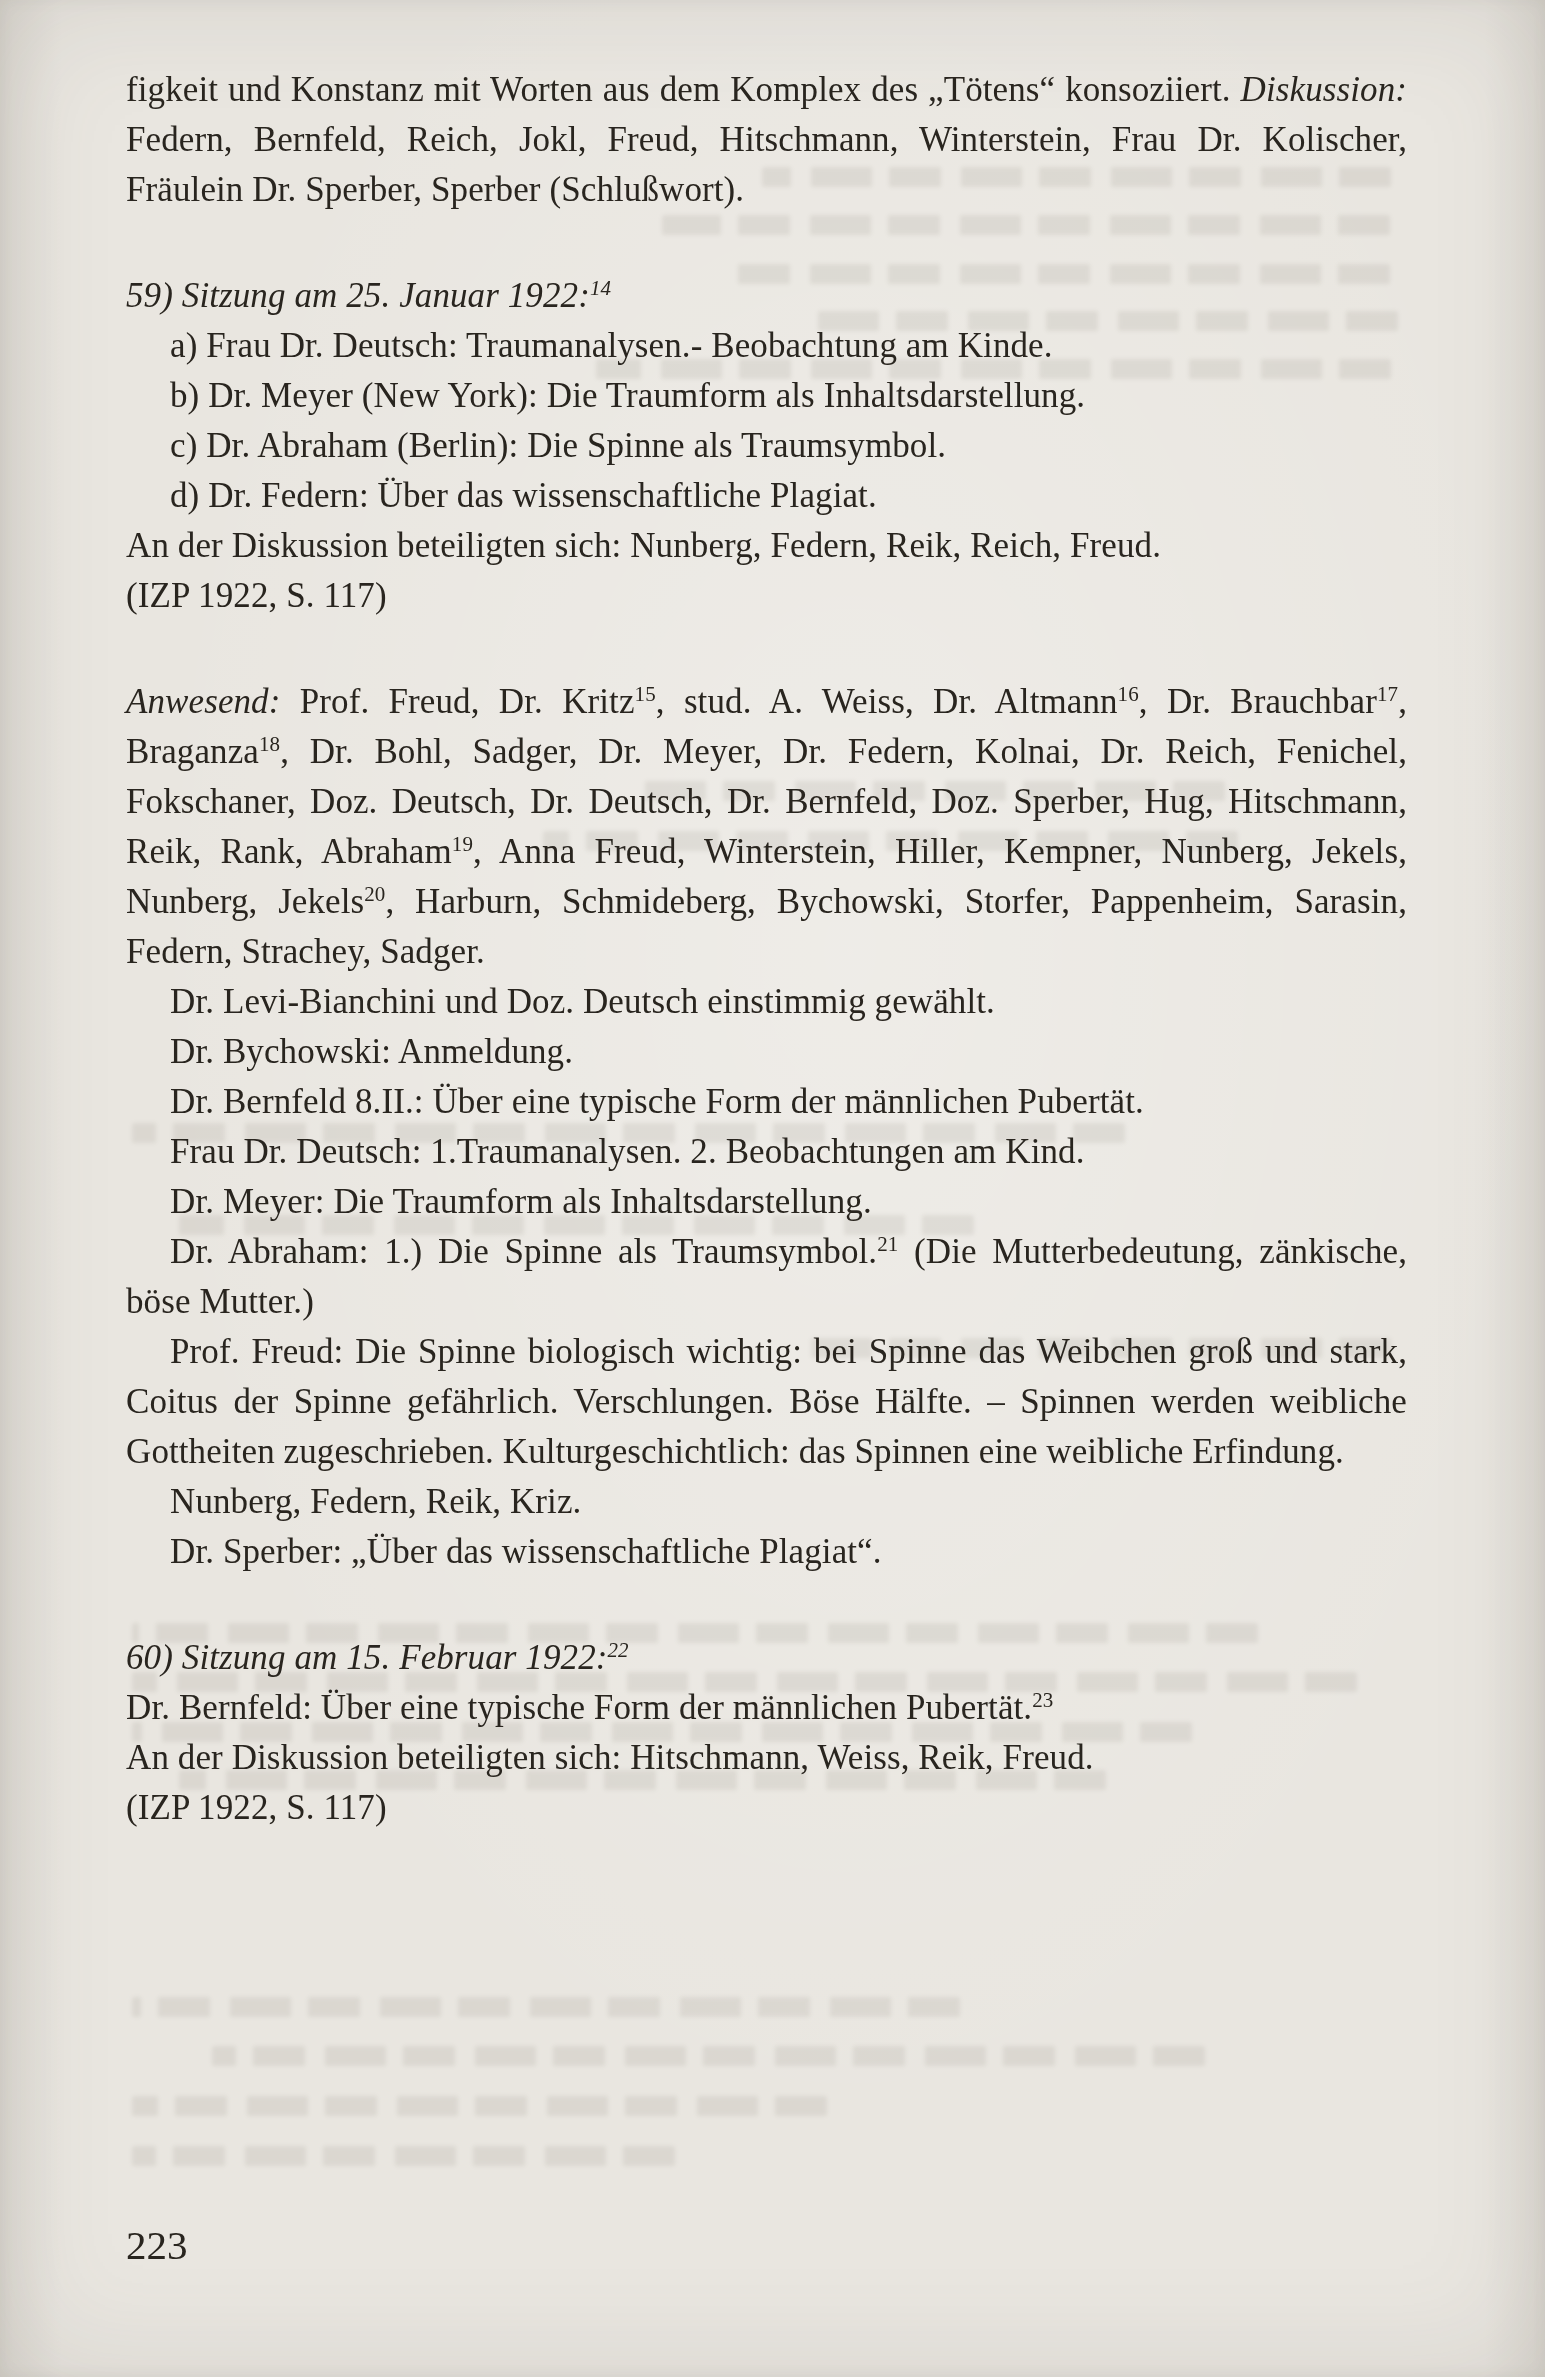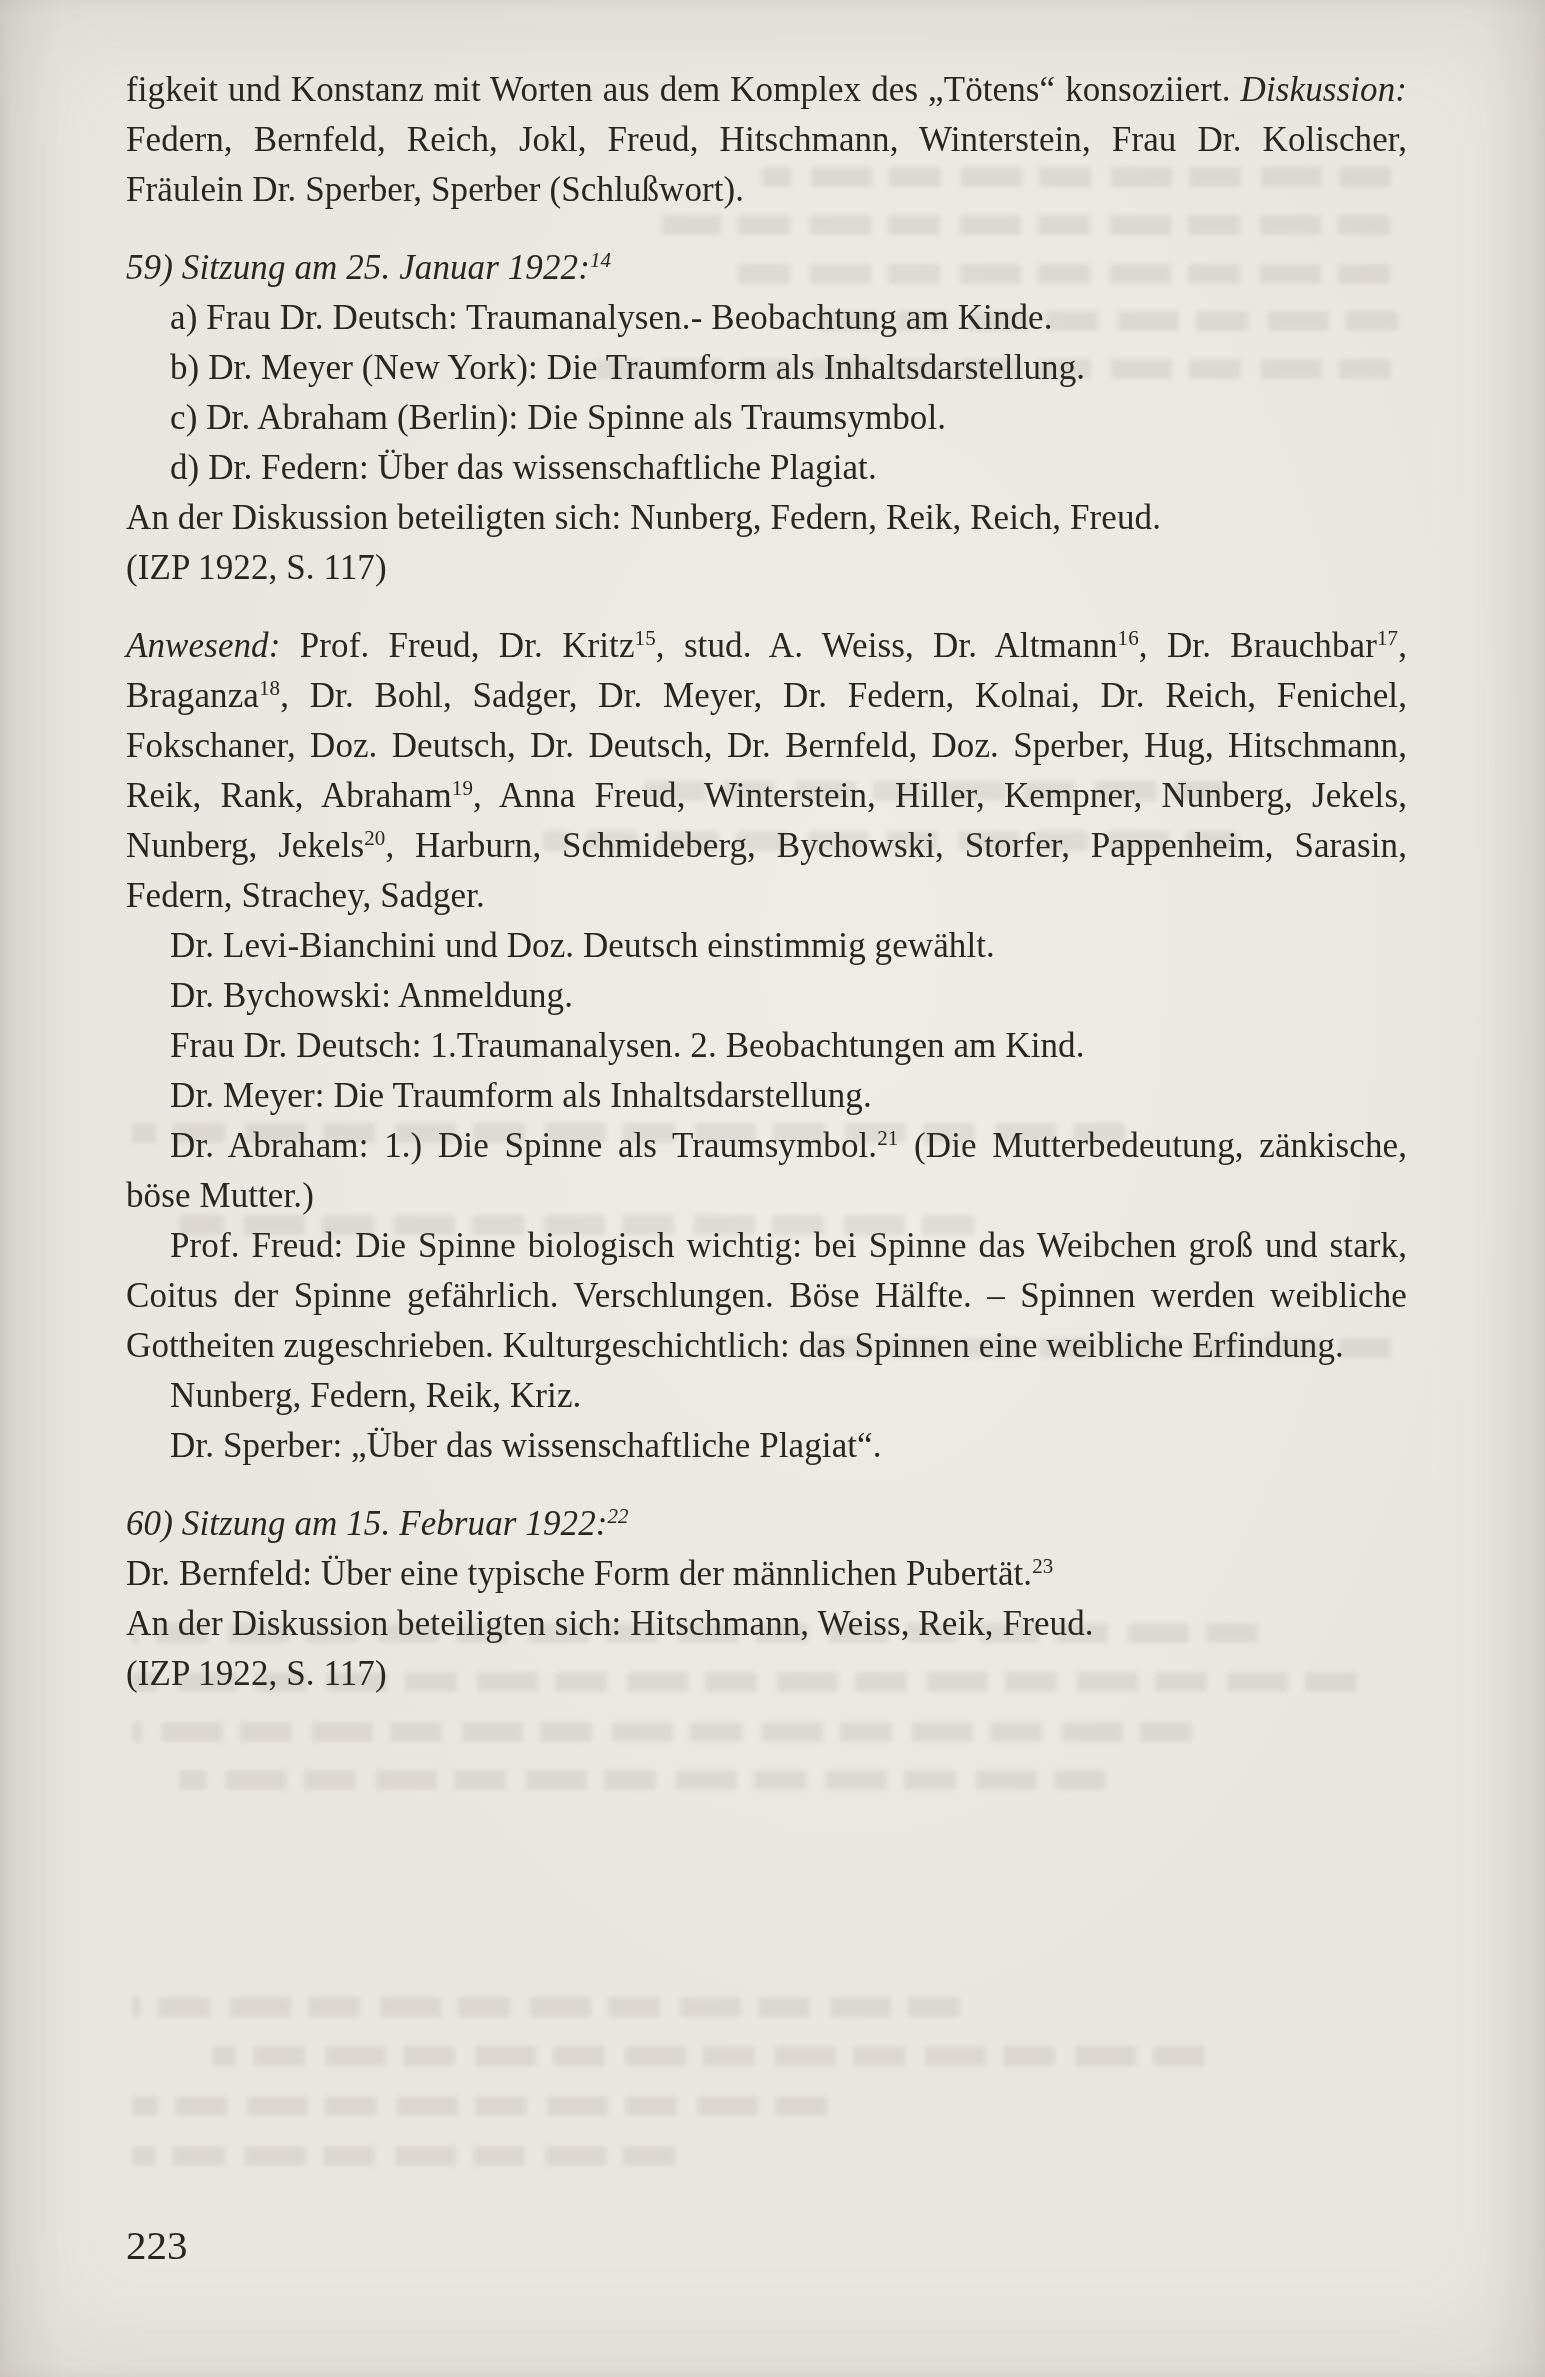--- a/index.html
+++ b/index.html
@@ -41,21 +41,21 @@
     left: 126px;
     top: 65px;
     width: 1281px;
     font-size: 35px;
     line-height: 50px;
     letter-spacing: 0.1px;
   }
   p { margin: 0; }
   .justify { text-align: justify; }
   .fl-indent { text-indent: 44px; }
-  .gap { margin-top: 28px; }
+  .gap { margin-top: 56px; }
   em { font-style: italic; }
   .italic { font-style: italic; }
   sup {
     font-size: 60%;
     line-height: 0;
     vertical-align: baseline;
     position: relative;
     top: -0.55em;
   }
   sup.it { font-style: italic; }
@@ -106,20 +106,21 @@
     <p class="fl-indent">c) Dr. Abraham (Berlin): Die Spinne als Traumsymbol.</p>
     <p class="fl-indent">d) Dr. Federn: Über das wissenschaftliche Plagiat.</p>
     <p>An der Diskussion beteiligten sich: Nunberg, Federn, Reik, Reich, Freud.</p>
     <p>(IZP 1922, S. 117)</p>
   </section>
 
   <section>
     <p class="justify gap"><em>Anwesend:</em><span> Prof. Freud, Dr. Kritz</span><sup>15</sup><span>, stud. A. Weiss, Dr. Altmann</span><sup>16</sup><span>, Dr. Brauchbar</span><sup>17</sup><span>, Braganza</span><sup>18</sup><span>, Dr. Bohl, Sadger, Dr. Meyer, Dr. Federn, Kolnai, Dr. Reich, Fenichel, Fokschaner, Doz. Deutsch, Dr. Deutsch, Dr. Bernfeld, Doz. Sperber, Hug, Hitschmann, Reik, Rank, Abraham</span><sup>19</sup><span>, Anna Freud, Winterstein, Hiller, Kempner, Nunberg, Jekels, Nunberg, Jekels</span><sup>20</sup><span>, Harburn, Schmideberg, Bychowski, Storfer, Pappenheim, Sarasin, Federn, Strachey, Sadger.</span></p>
     <p class="fl-indent"><span>Dr. Levi-Bianchini und Doz. Deutsch einstimmig gewählt.</span></p>
     <p class="fl-indent"><span>Dr. Bychowski: Anmeldung.</span></p>
+    <p class="fl-indent"><span>Dr. Bernfeld 8.II.: Über eine typische Form der männlichen Pubertät.</span></p>
     <p class="fl-indent"><span>Frau Dr. Deutsch: 1.Traumanalysen. 2. Beobachtungen am Kind.</span></p>
     <p class="fl-indent"><span>Dr. Meyer: Die Traumform als Inhaltsdarstellung.</span></p>
     <p class="fl-indent justify"><span>Dr. Abraham: 1.) Die Spinne als Traumsymbol.</span><sup>21</sup><span> (Die Mutterbedeutung, zänkische, böse Mutter.)</span></p>
     <p class="fl-indent justify"><span>Prof. Freud: Die Spinne biologisch wichtig: bei Spinne das Weibchen groß und stark, Coitus der Spinne gefährlich. Verschlungen. Böse Hälfte. – Spinnen werden weibliche Gottheiten zugeschrieben. Kulturgeschichtlich: das Spinnen eine weibliche Erfindung.</span></p>
     <p class="fl-indent"><span>Nunberg, Federn, Reik, Kriz.</span></p>
     <p class="fl-indent"><span>Dr. Sperber: „Über das wissenschaftliche Plagiat“.</span></p>
   </section>
 
   <section>
     <p class="gap"><em>60) Sitzung am 15. Februar 1922:</em><sup class="it">22</sup></p>

